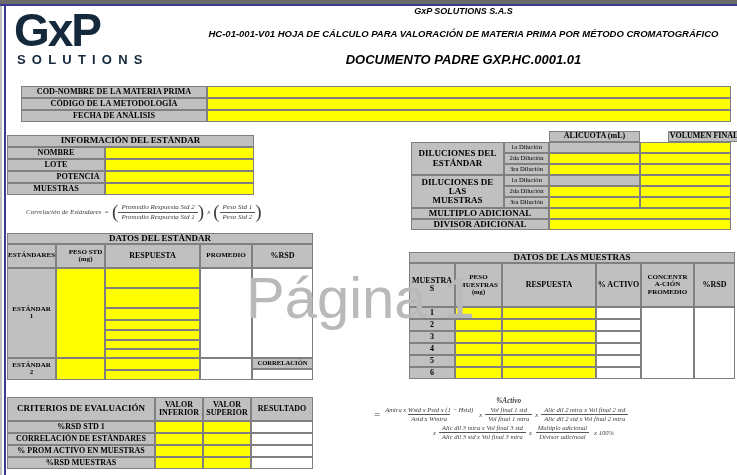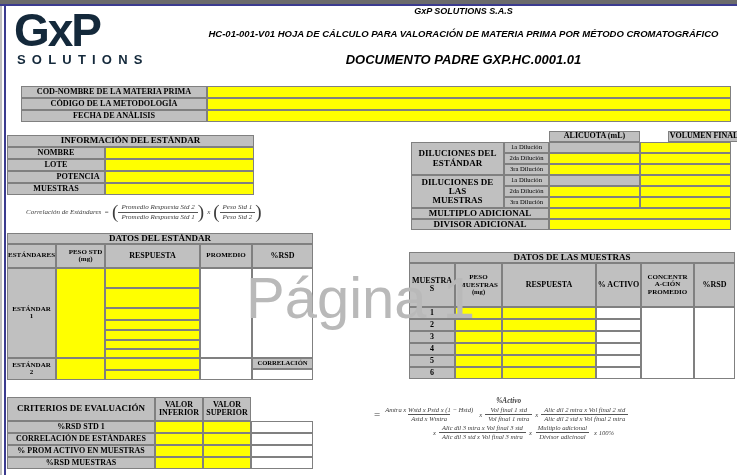--- a/index.html
+++ b/index.html
@@ -187,20 +187,21 @@
 
   <div class="cell hd t9" style="left:7px;top:397px;width:148px;height:24px;">CRITERIOS DE EVALUACIÓN</div>
   <div class="cell hd t8" style="left:155px;top:397px;width:48px;height:24px;flex-direction:column;">
     <span>VALOR</span>
     <span>INFERIOR</span>
   </div>
   <div class="cell hd t8" style="left:203px;top:397px;width:48px;height:24px;flex-direction:column;">
     <span>VALOR</span>
     <span>SUPERIOR</span>
   </div>
+  <div class="cell hd t8" style="left:251px;top:397px;width:62px;height:24px;">RESULTADO</div>
 
   <div class="cell hd t8" style="left:7px;top:421px;width:148px;height:12px;">%RSD STD 1</div>
   <div class="cell yl" style="left:155px;top:421px;width:48px;height:12px;"></div>
   <div class="cell yl" style="left:203px;top:421px;width:48px;height:12px;"></div>
   <div class="cell wh" style="left:251px;top:421px;width:62px;height:12px;"></div>
 
   <div class="cell hd t8" style="left:7px;top:433px;width:148px;height:12px;">CORRELACIÓN DE ESTÁNDARES</div>
   <div class="cell yl" style="left:155px;top:433px;width:48px;height:12px;"></div>
   <div class="cell yl" style="left:203px;top:433px;width:48px;height:12px;"></div>
   <div class="cell wh" style="left:251px;top:433px;width:62px;height:12px;"></div>

